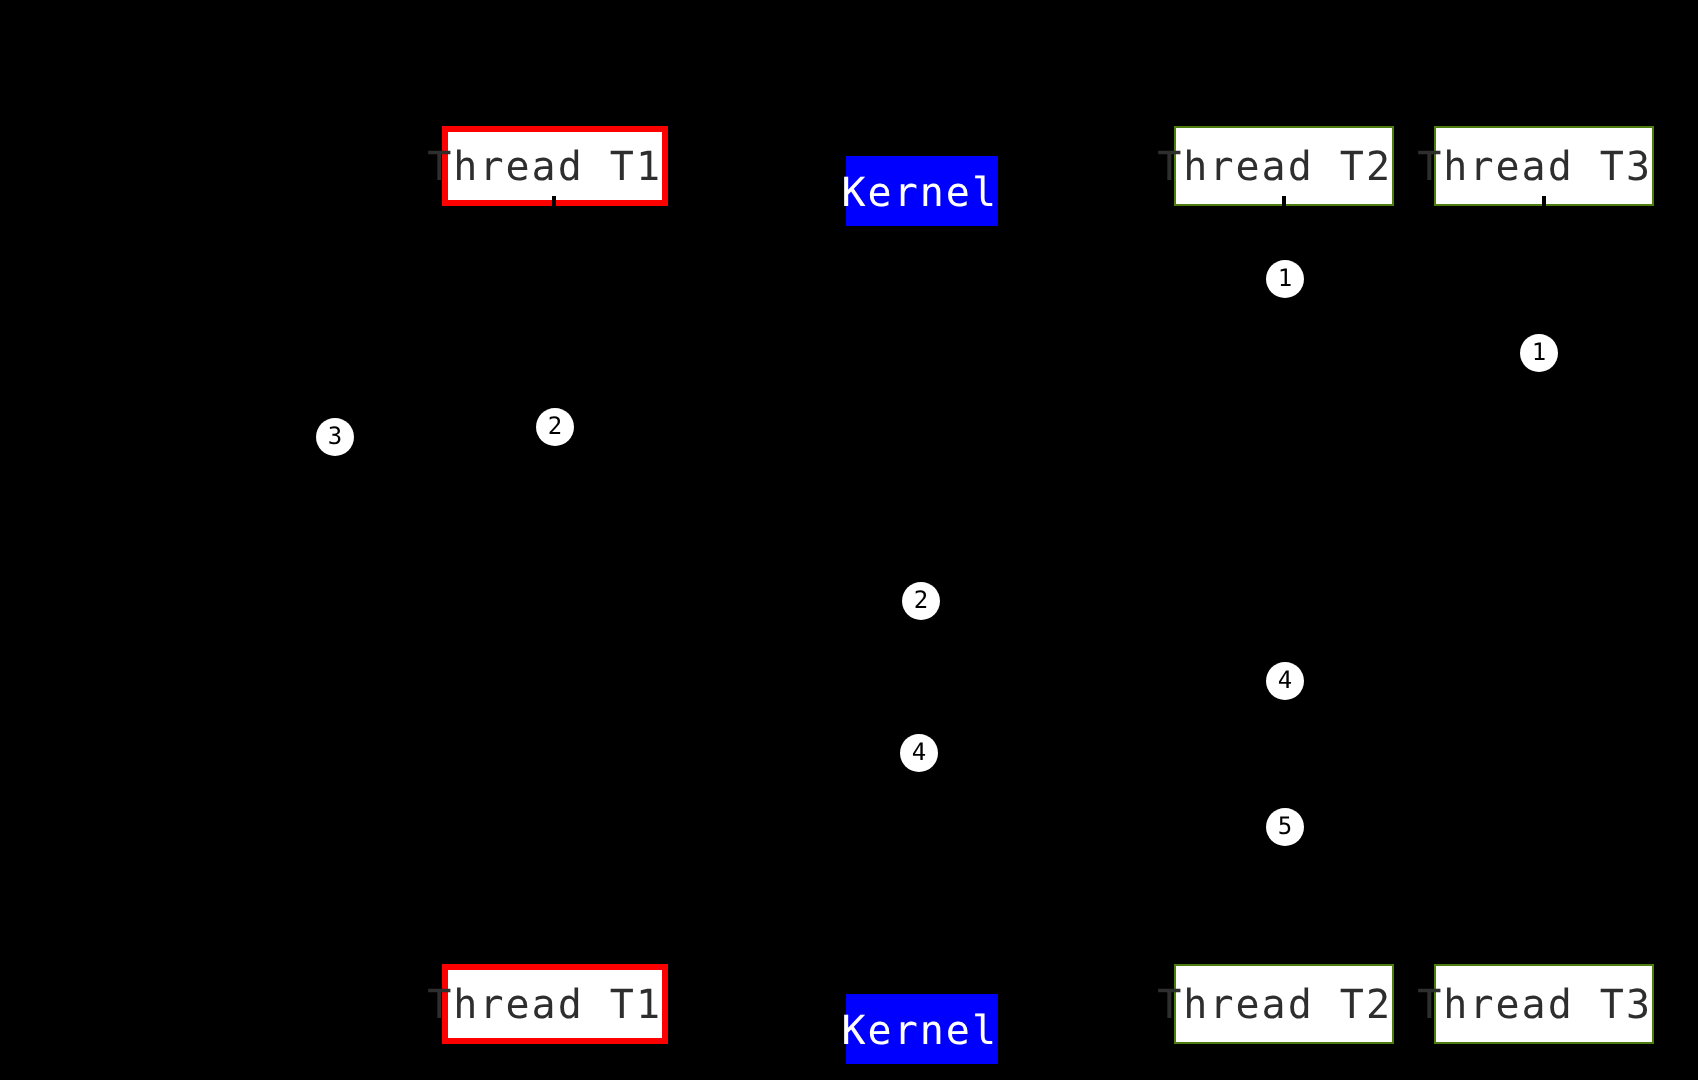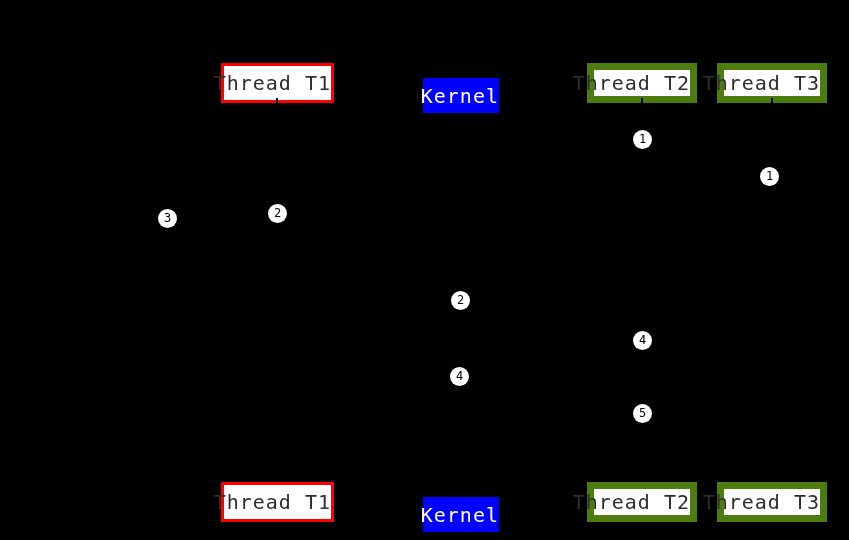--- a/index.html
+++ b/index.html
@@ -21,21 +21,21 @@
     display: flex;
     align-items: center;
     justify-content: flex-end;
     background: #ffffff;
     color: #2e2e2e;
     font-size: 20px;
     letter-spacing: 1px;
     white-space: nowrap;
   }
   .border-red  { border: 3px solid #ff0000; }
-  .border-blue { border: 7px solid #4d7c0f; }
+  .border-blue { border: 1px solid #4d7c0f; }
   .kernel-box  { background: #0000ff; color: #ffffff; border: none; margin-top: 12px; }
   .marker {
     position: absolute;
     width: 19px;
     height: 19px;
     border-radius: 50%;
     background: #ffffff;
     color: #000000;
     display: flex;
     align-items: center;

